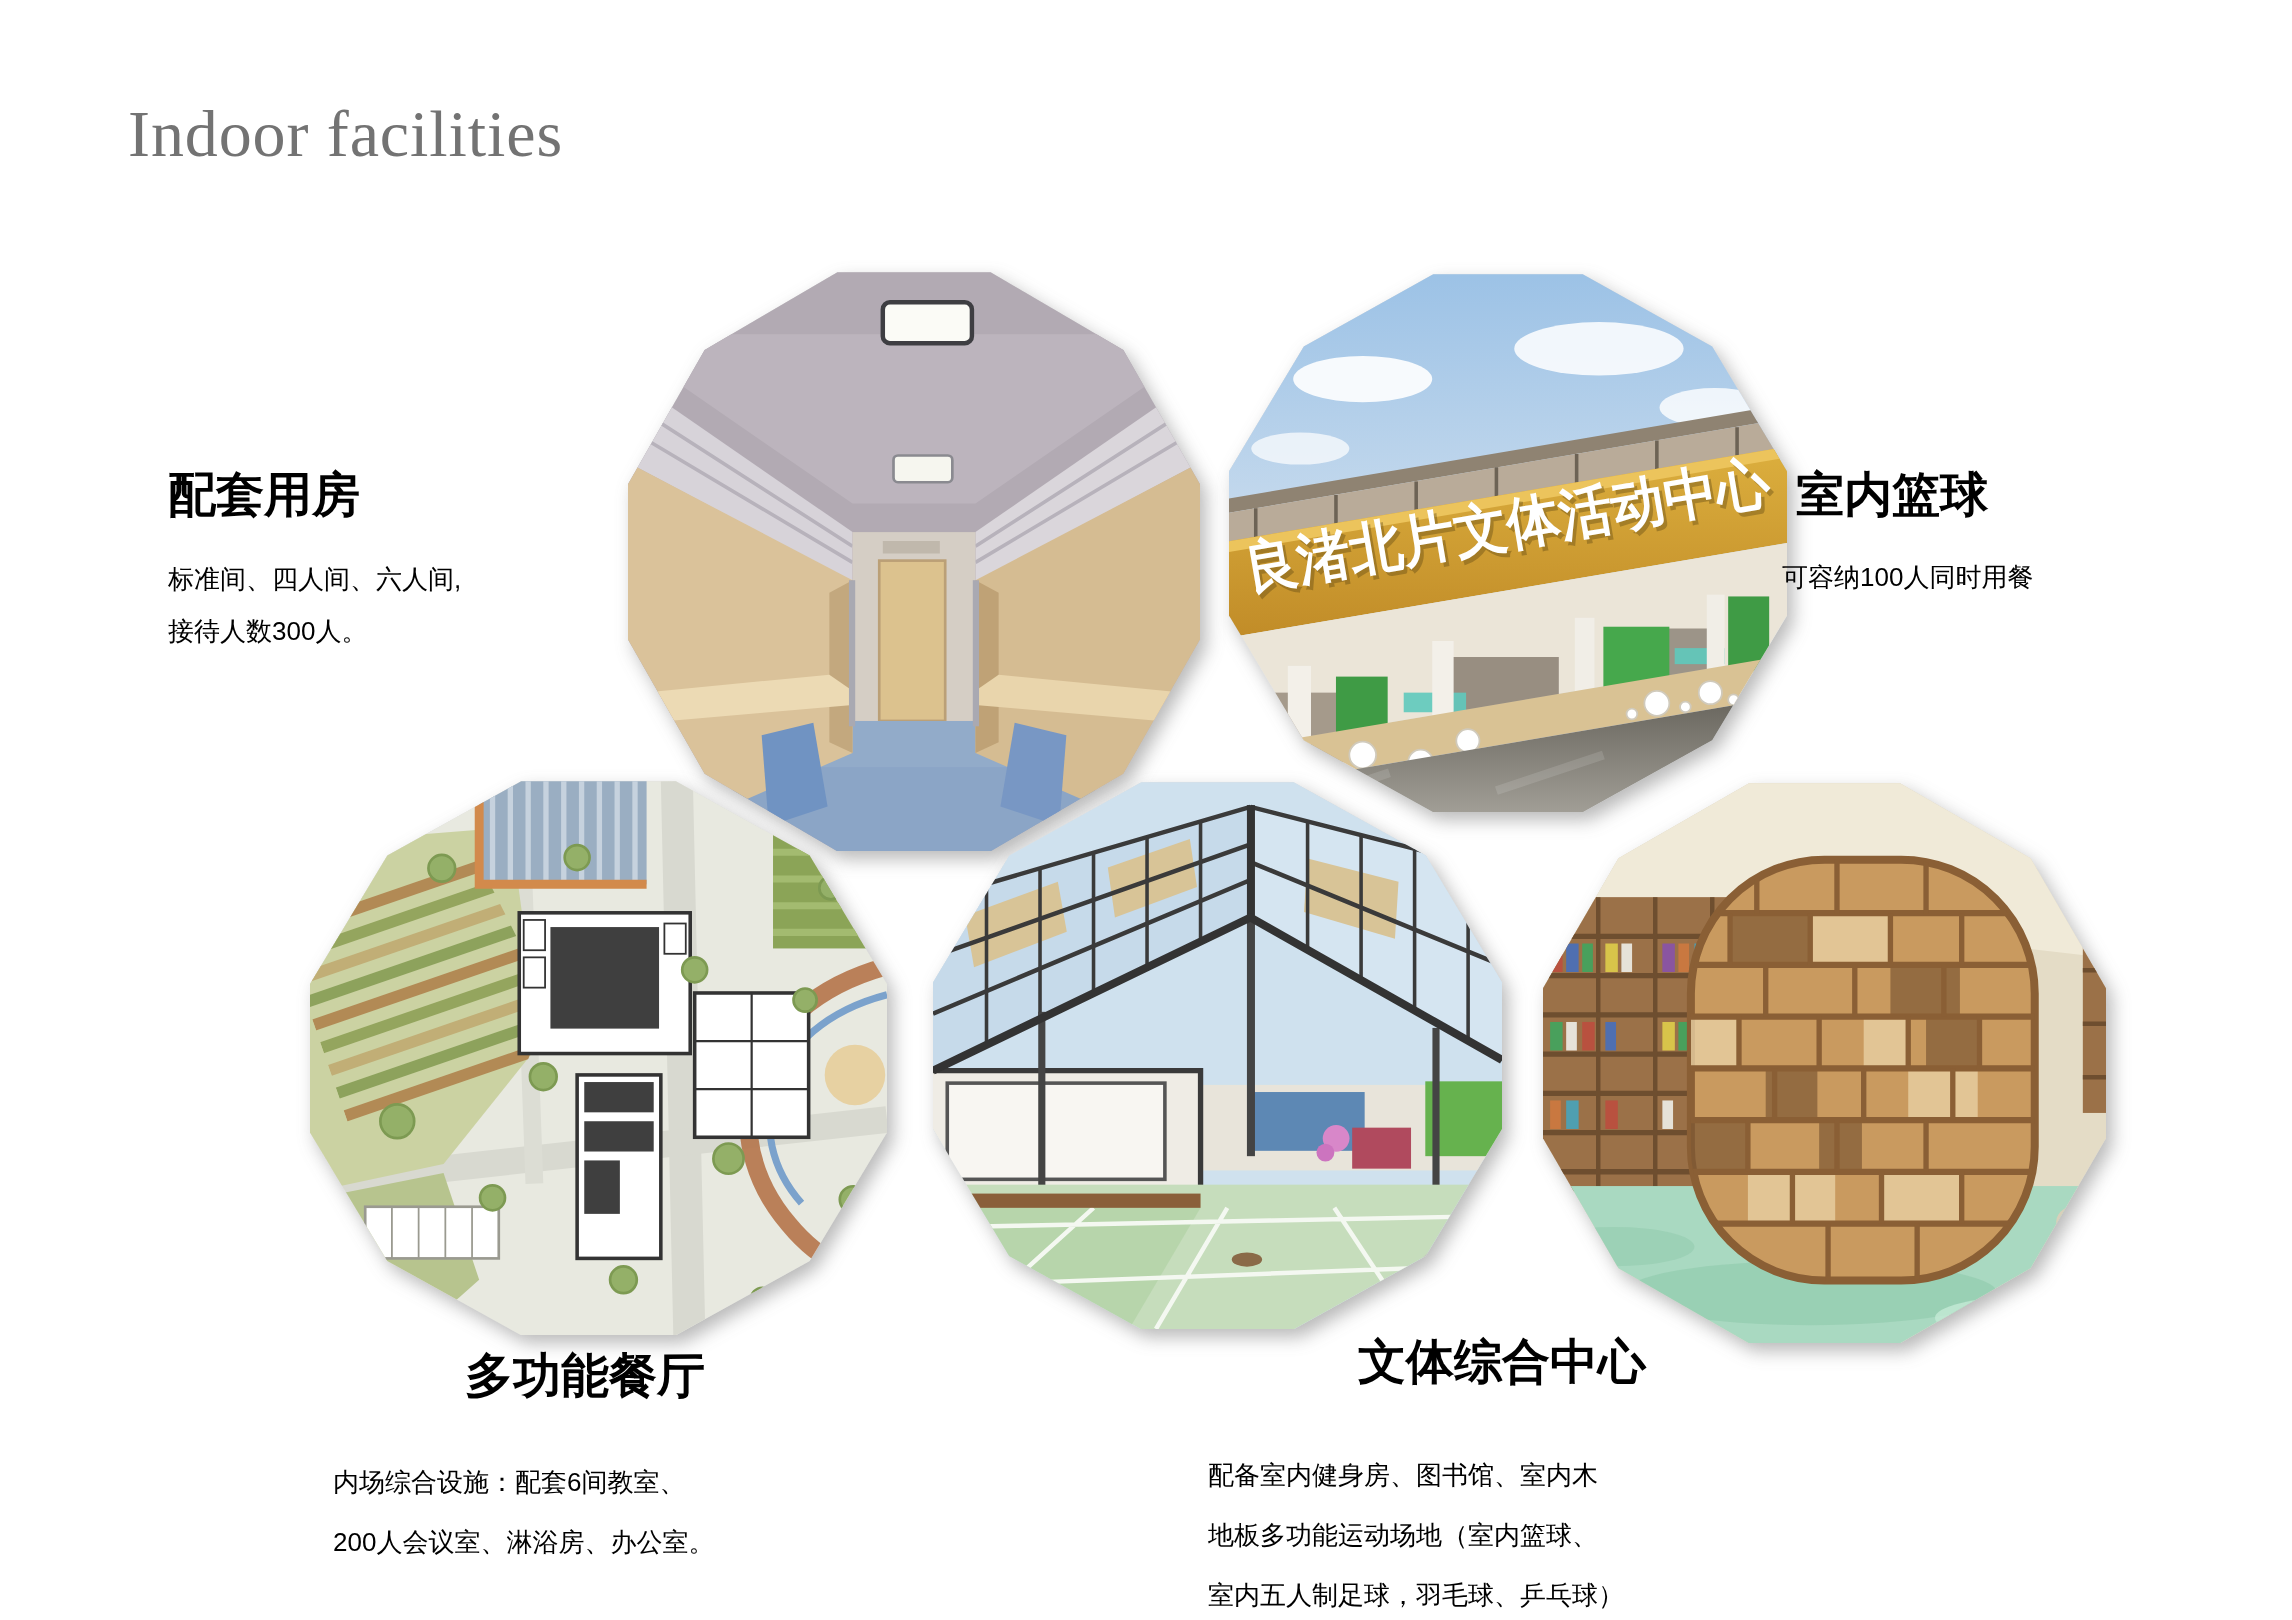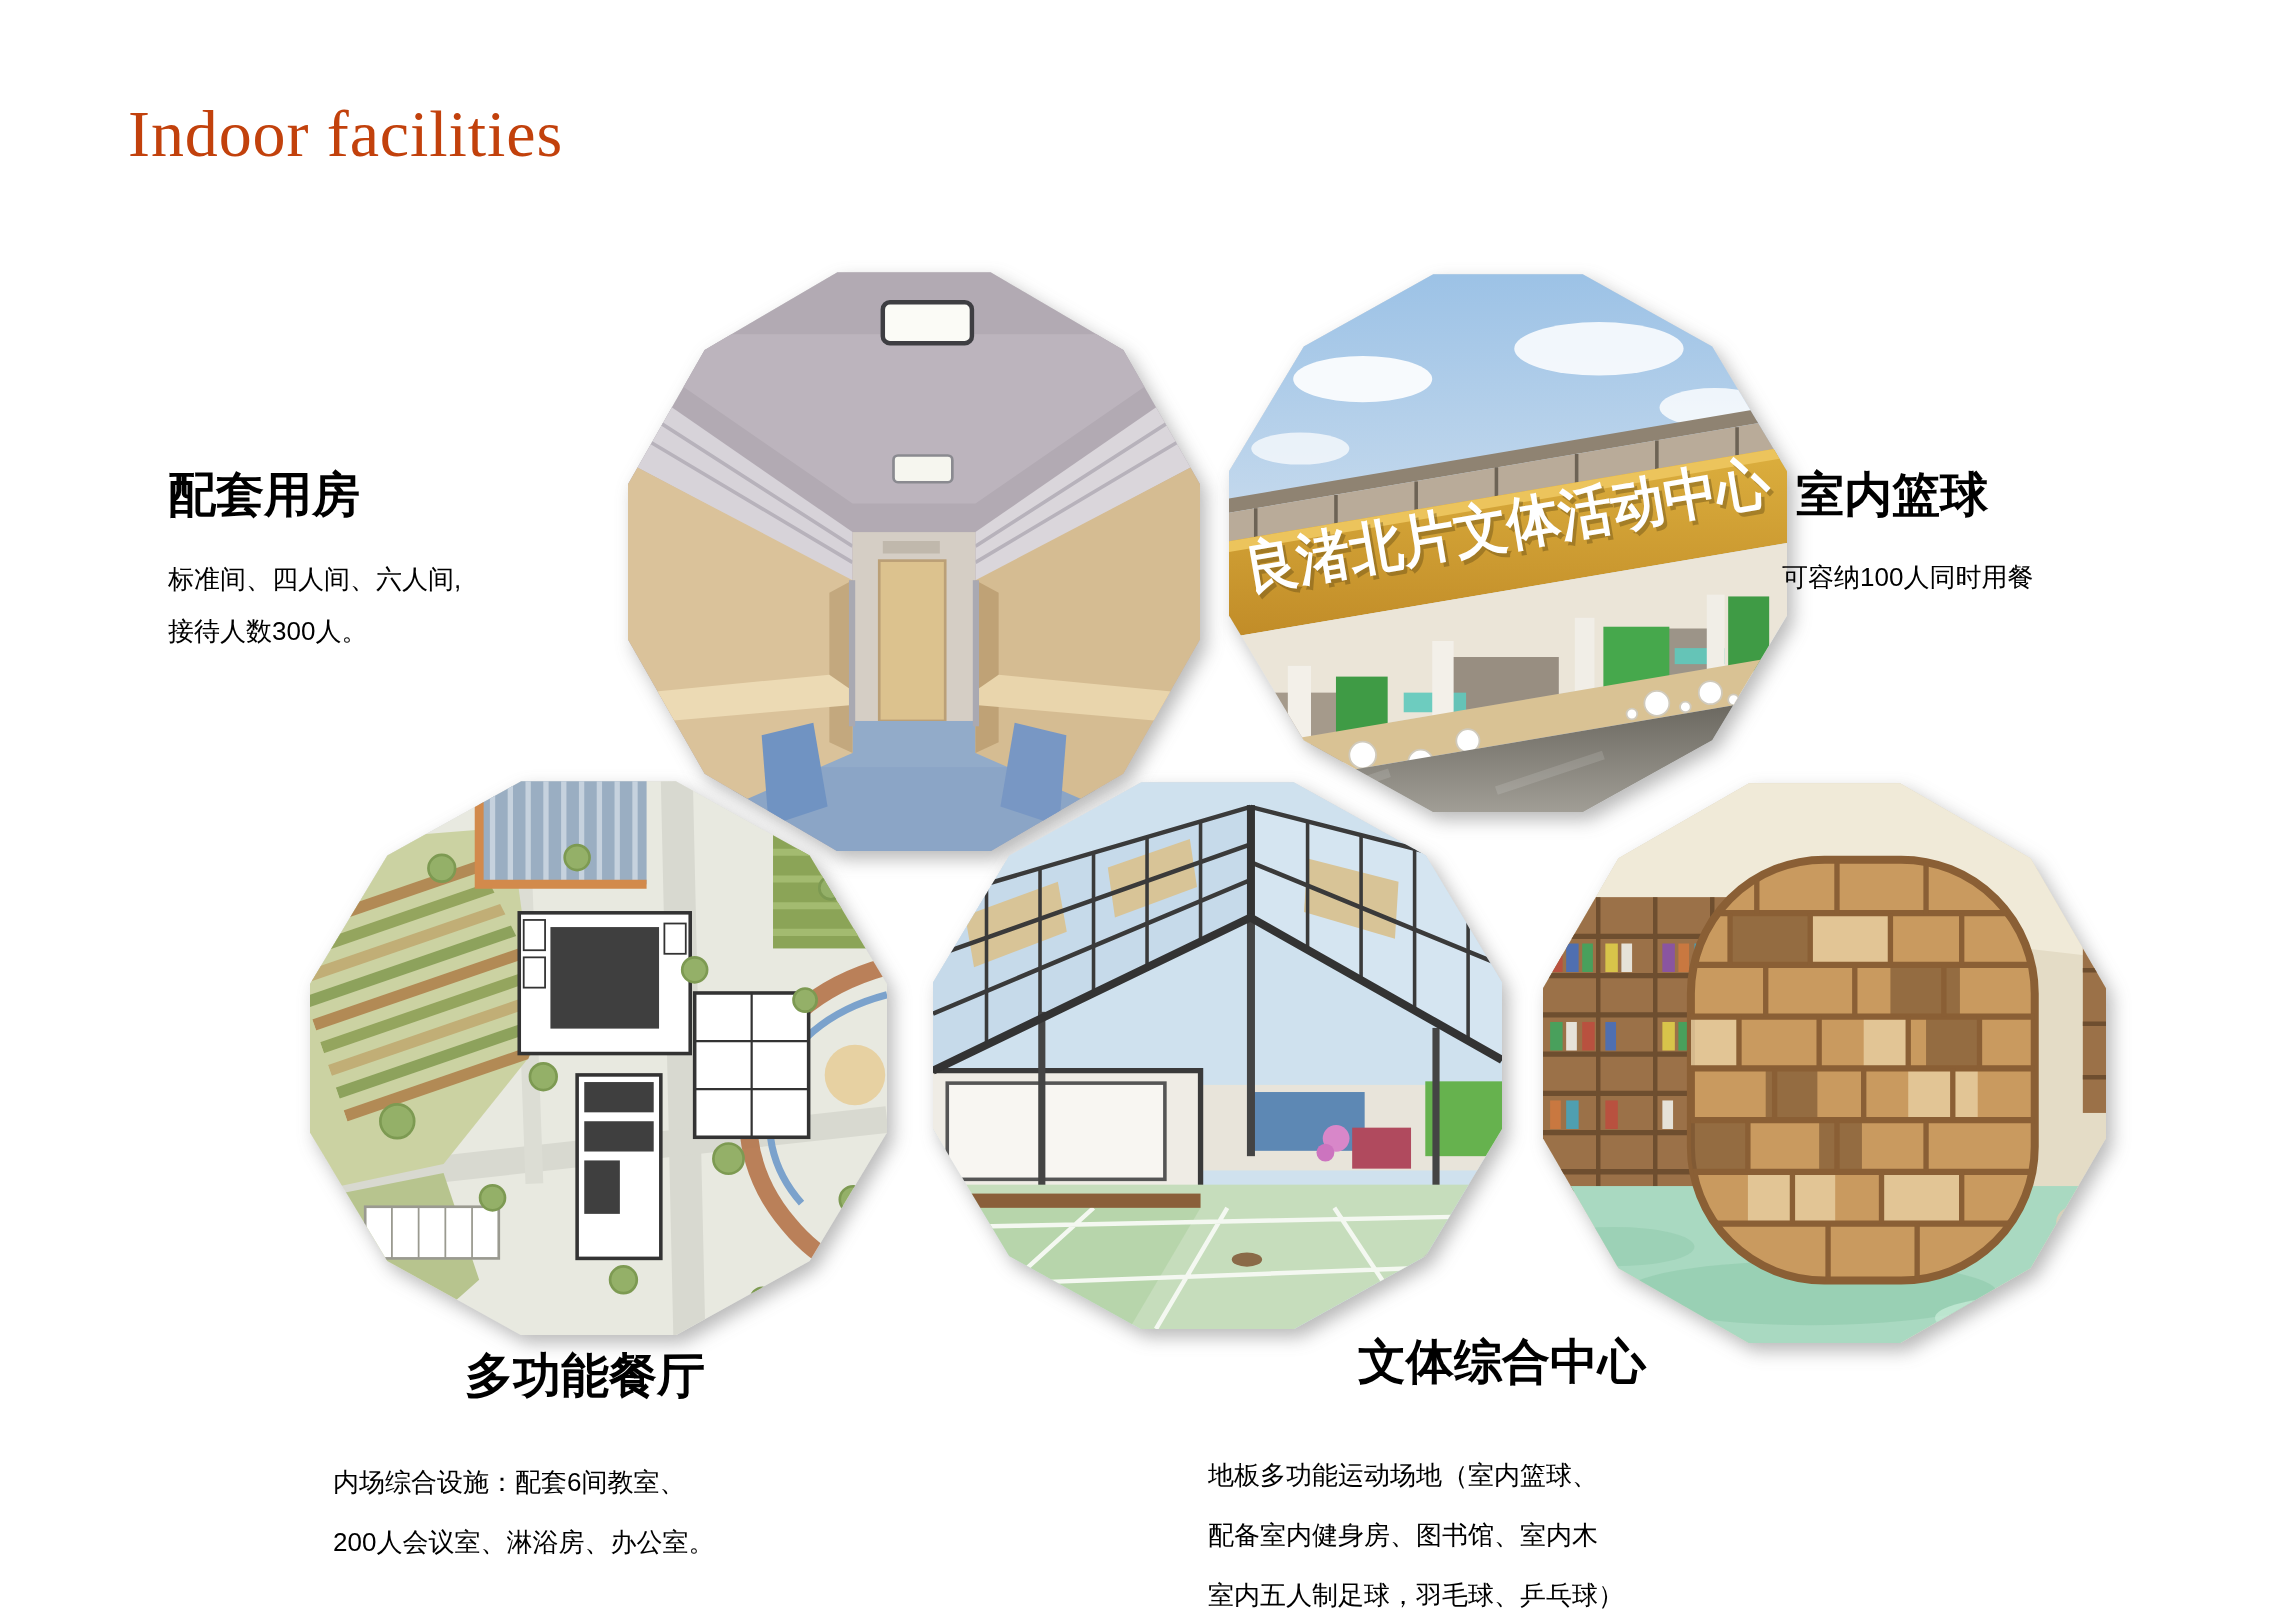--- a/index.html
+++ b/index.html
@@ -3,21 +3,21 @@
 <meta charset="utf-8">
 <style>
   html,body{margin:0;padding:0;background:#ffffff;}
   .slide{
     position:relative;width:2293px;height:1621px;background:#fff;overflow:hidden;
     font-family:"Liberation Sans","DejaVu Sans",sans-serif;
   }
   
   .title{position:absolute;left:103px;top:96px;display:flex;align-items:baseline;color:#7b7b7b;}
   .title-zh{font-family:"Liberation Serif","DejaVu Serif",serif;font-size:78px;letter-spacing:4.5px;font-weight:400;line-height:1.15;}
-  .title-en{font-family:"Liberation Serif","DejaVu Serif",serif;font-size:66px;color:#c2410c;margin-left:25px;letter-spacing:0.9px;}
+  .title-en{font-family:"Liberation Serif","DejaVu Serif",serif;font-size:66px;color:#737373;margin-left:25px;letter-spacing:0.9px;}
   
   .photo{position:absolute;filter:drop-shadow(6.2px 8px 9px rgba(70,70,70,.38));}
   .clip{width:100%;height:100%;clip-path:polygon(0% 36.6%,13.4% 13.4%,36.6% 0%,63.4% 0%,86.6% 13.4%,100% 36.6%,100% 63.4%,86.6% 86.6%,63.4% 100%,36.6% 100%,13.4% 86.6%,0% 63.4%);overflow:hidden;background:#ddd;}
   .clip svg{display:block;width:100%;height:100%;}
   .p1{left:588px;top:258px;width:572px;height:579px;}
   .p2{left:1189px;top:260px;width:558px;height:538px;}
   .p3{left:270px;top:767px;width:577px;height:554px;}
   .p4{left:893px;top:768px;width:569px;height:547px;}
   .p5{left:1503px;top:769px;width:563px;height:560px;}
   
@@ -328,20 +328,20 @@
     <div class="cap-h">多功能餐厅</div>
     <div class="cap-b">
       <span class="ln">内场综合设施：配套6间教室、</span>
       <span class="ln">200人会议室、淋浴房、办公室。</span>
     </div>
   </div>
 
   <div class="cap cap4">
     <div class="cap-h">文体综合中心</div>
     <div class="cap-b">
+      <span class="ln">配备室内健身房、图书馆、室内木</span>
       <span class="ln">地板多功能运动场地（室内篮球、</span>
-      <span class="ln">配备室内健身房、图书馆、室内木</span>
       <span class="ln">室内五人制足球，羽毛球、乒乓球）</span>
     </div>
   </div>
 
 </div>
 
 
 </body></html>

